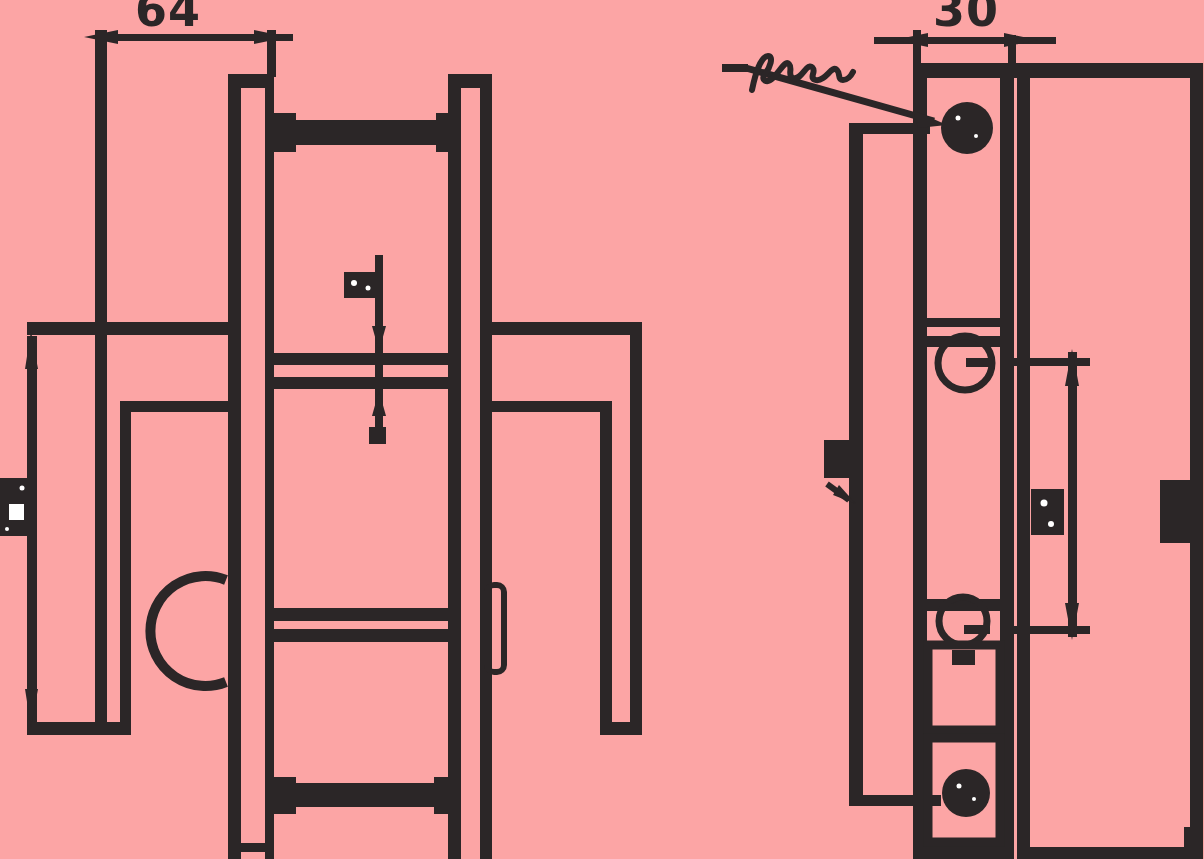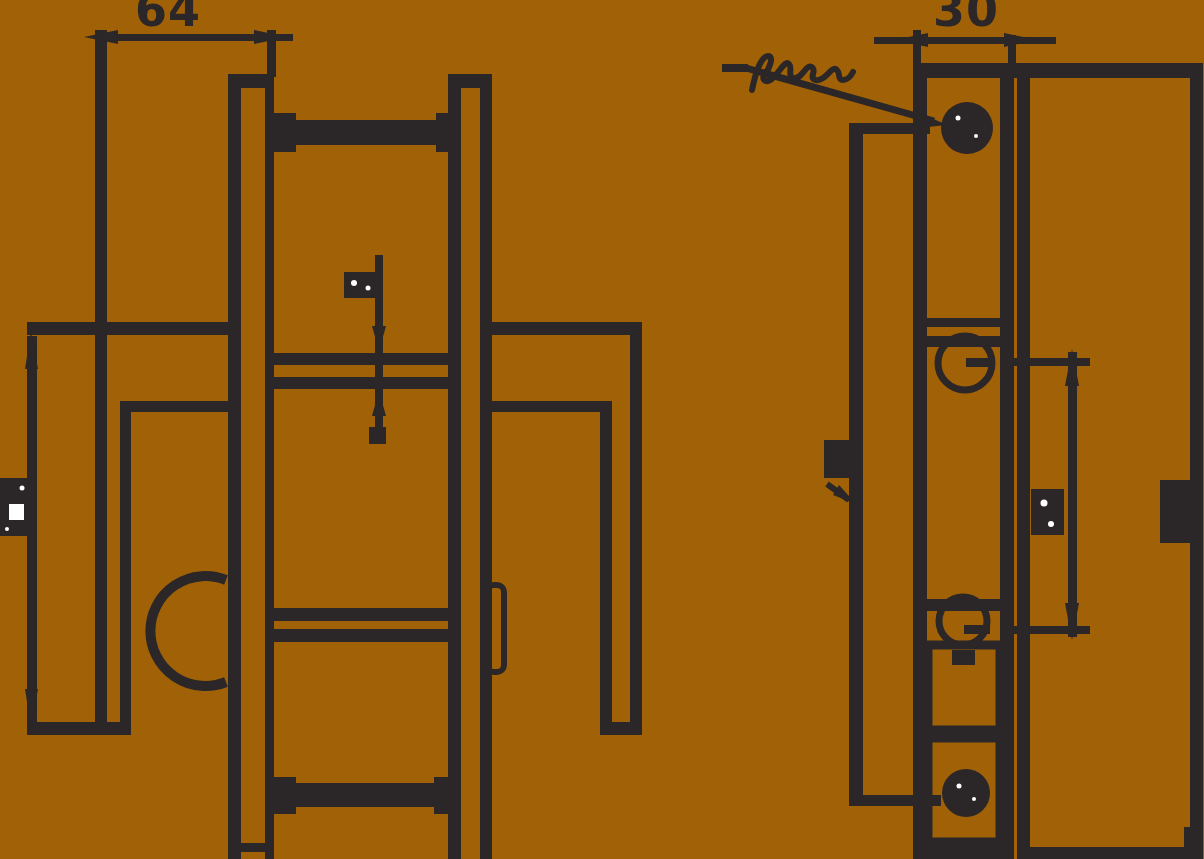--- a/index.html
+++ b/index.html
@@ -4,21 +4,21 @@
 <style>
   html, body {
     margin: 0;
     padding: 0;
     background: #ffffff;
   }
   .stage {
     position: relative;
     width: 1204px;
     height: 859px;
-    background: #a16207;
+    background: #fca5a5;
     overflow: hidden;
   }
   svg { display: block; }
   .ink { fill: #2b2627; }
   .ink-stroke { stroke: #2b2627; fill: none; }
   .dim-text {
     font-family: "DejaVu Sans", sans-serif;
     font-weight: bold;
     fill: #2b2627;
     letter-spacing: 1px;

